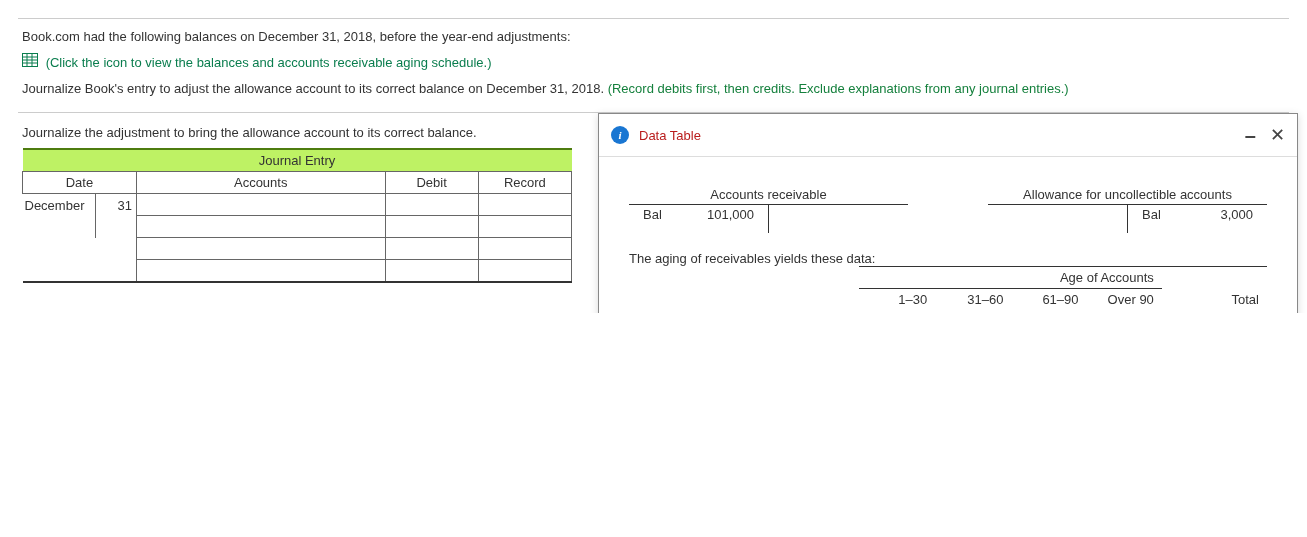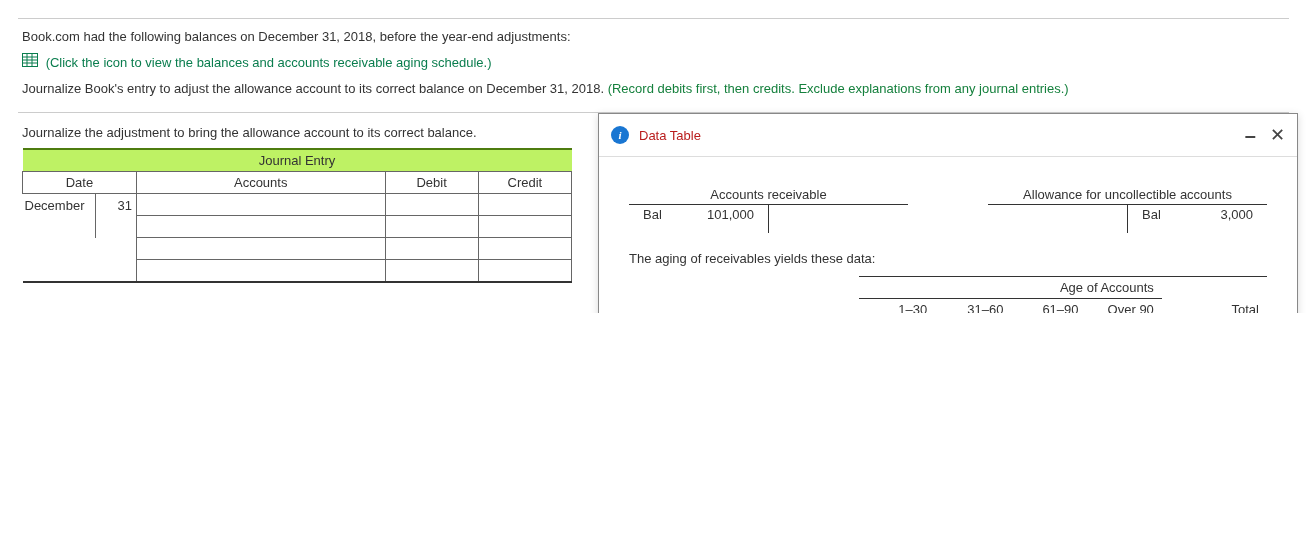--- a/index.html
+++ b/index.html
@@ -32,21 +32,21 @@
   .modal-ctrls { display: flex; gap: 14px; align-items: center; }
   .min-btn { font-size: 20px; font-weight: bold; color: #444; cursor: pointer; line-height: 10px; }
   .close-btn { font-size: 18px; color: #444; cursor: pointer; }
   .modal-body { padding: 30px 30px 14px 30px; }
   .t-accounts { display: flex; gap: 80px; margin-bottom: 18px; }
   .t-account { flex: 1; }
   .t-acct-title { text-align: center; border-bottom: 1px solid #333; padding-bottom: 2px; }
   .t-acct-body { display: flex; height: 28px; }
   .t-left { flex: 1; border-right: 1px solid #333; padding: 2px 14px; display: flex; justify-content: space-between; }
   .t-right { flex: 1; padding: 2px 14px; display: flex; justify-content: space-between; }
-  .aging-note { margin-bottom: 10px; }
+  .aging-note { }
   .aging-wrap { padding: 0 0 0 0; }
   table.aging { border-collapse: collapse; width: 100%; font-size: 13px; }
   table.aging th, table.aging td { padding: 3px 8px; text-align: right; font-weight: normal; }
   .age-header-cell { border-bottom: 1px solid #333; }
   .aging .row-label { text-align: left; width: 230px; }
   .aging .hdr-line td { border-bottom: 1px solid #333; }
   .aging .top-border { border-top: 1px solid #333; }
   .aging tr.data-bottom td { border-bottom: 1px solid #333; }
   .modal-footer { display: flex; justify-content: center; gap: 8px; padding: 12px; }
   .btn { border: 1px solid #888; background: #fff; padding: 5px 14px; font-size: 13px; cursor: pointer; }
@@ -82,21 +82,21 @@
       <div class="instr2">Journalize the adjustment to bring the allowance account to its correct balance.</div>
       <table class="journal">
         <tbody>
             <tr class="title-row">
               <th colspan="5">Journal Entry</th>
             </tr>
         <tr class="hdr-row">
           <th colspan="2">Date</th>
           <th>Accounts</th>
           <th>Debit</th>
-          <th>Credit</th>
+          <th>Record</th>
         </tr>
         <tr>
           <td class="date-month nolr">December</td>
           <td class="date-day">31</td>
           <td class="accounts"></td>
           <td class="debit"></td>
           <td class="credit"></td>
         </tr>
         <tr>
           <td class="date-month nolr" style="border-top:none"></td>

